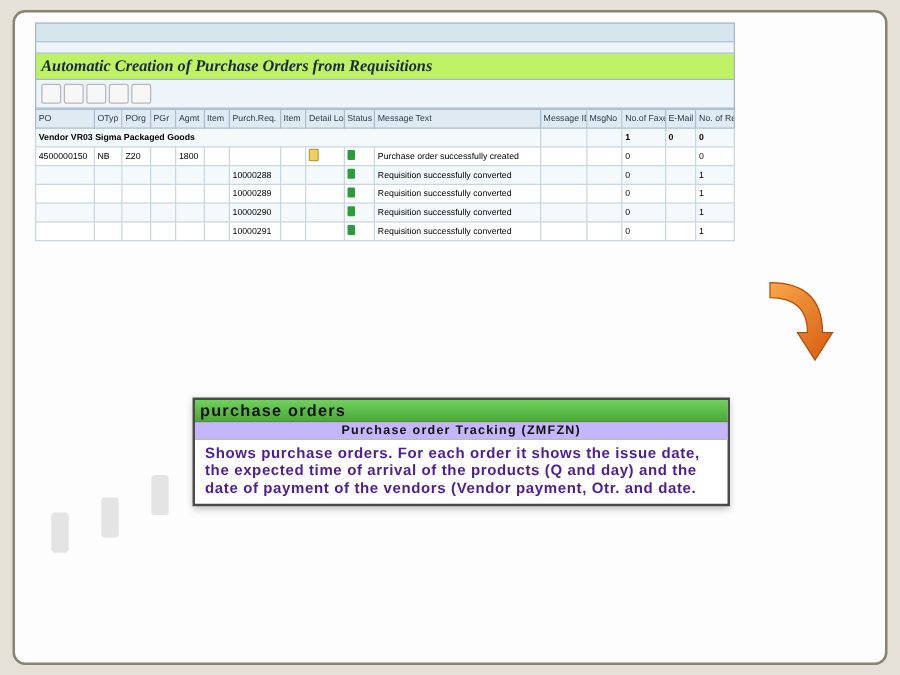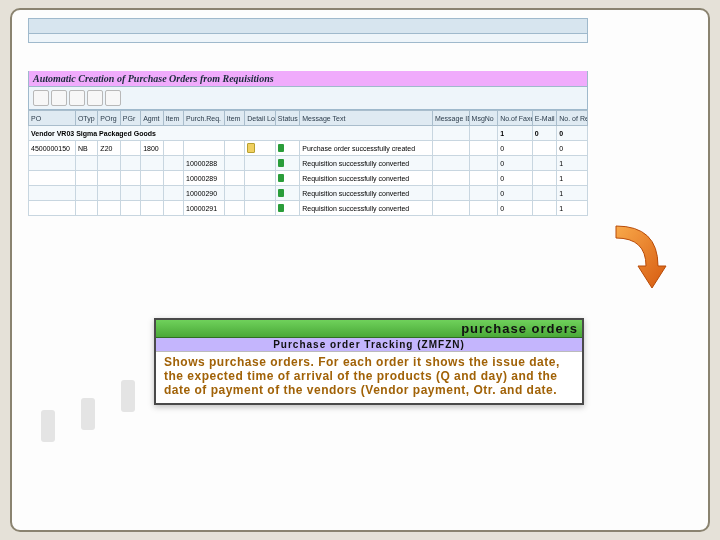--- a/index.html
+++ b/index.html
@@ -43,31 +43,30 @@
     height: 14px;
   }
   .sap-toolbar {
     background: #eef5fa;
     border-left: 1px solid #9fb9cc;
     border-right: 1px solid #9fb9cc;
     border-bottom: 1px solid #9fb9cc;
     height: 8px;
   }
   .sap-title {
-    background: #f0abfc;
+    background: #bef264;
     border-left: 1px solid #9fb9cc;
     border-right: 1px solid #9fb9cc;
     border-bottom: 1px solid #9fb9cc;
     color: #1a2a3a;
     font-family: "Times New Roman", serif;
     font-style: italic;
     font-weight: bold;
-    font-size: 10px;
+    font-size: 13px;
     padding: 2px 4px;
-    margin-top: 28px;
   }
   .sap-toolbar2 {
     background: #eef5fa;
     border-left: 1px solid #9fb9cc;
     border-right: 1px solid #9fb9cc;
     border-bottom: 1px solid #9fb9cc;
     height: 22px;
     display: flex;
     align-items: center;
     gap: 2px;
@@ -143,21 +142,21 @@
     top: 308px;
     width: 426px;
     border: 2px solid #4a4a4a;
     background: #fff;
     box-shadow: 0 2px 6px rgba(0,0,0,0.25);
   }
   .callout-head1 {
     background: #5fc14b;
     background: linear-gradient(#6fd15b, #4aa838);
     color: #111;
-    text-align: right;
+    text-align: left;
     font-family: "Arial Black", Arial, sans-serif;
     font-weight: 900;
     font-size: 13px;
     padding: 1px 4px;
     letter-spacing: 1px;
     border-bottom: 1px solid #2e6e22;
   }
   .callout-head2 {
     background: #c4b5fd;
     color: #111;
@@ -167,21 +166,21 @@
     font-size: 10px;
     padding: 1px 4px;
     letter-spacing: 1px;
     border-bottom: 1px solid #bbb;
   }
   .callout-body {
     padding: 4px 18px 6px 8px;
     font-family: Arial, sans-serif;
     font-weight: bold;
     font-size: 12px;
-    color: #a16207;
+    color: #4c1d95;
     line-height: 1.15;
     letter-spacing: 0.5px;
   }
   .bg-textures {
     position: absolute;
     left: 25px;
     top: 360px;
     width: 110px;
     height: 90px;
   }

